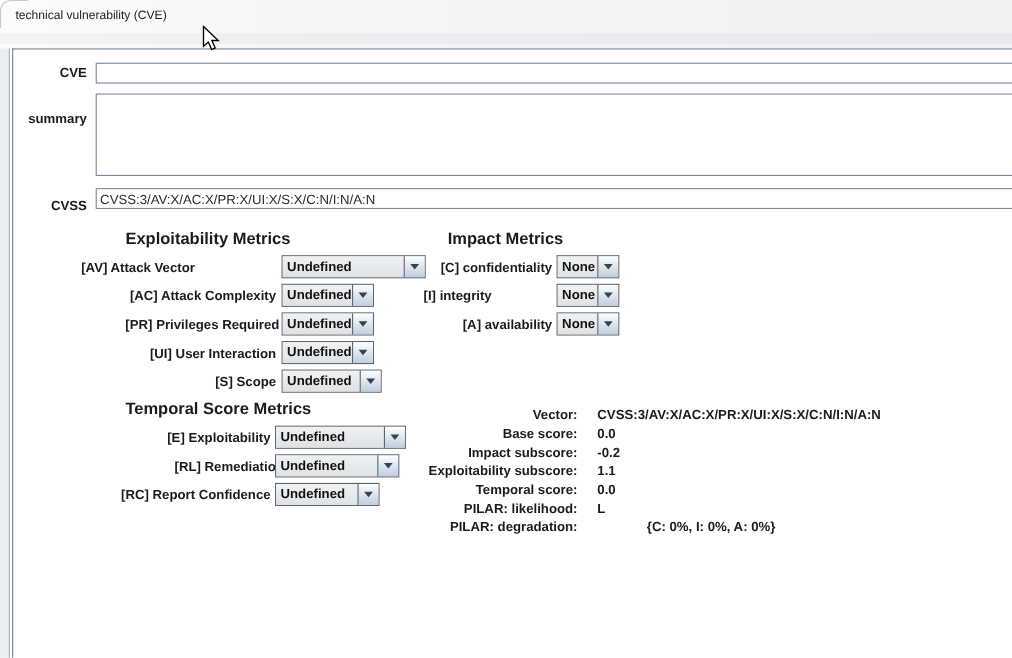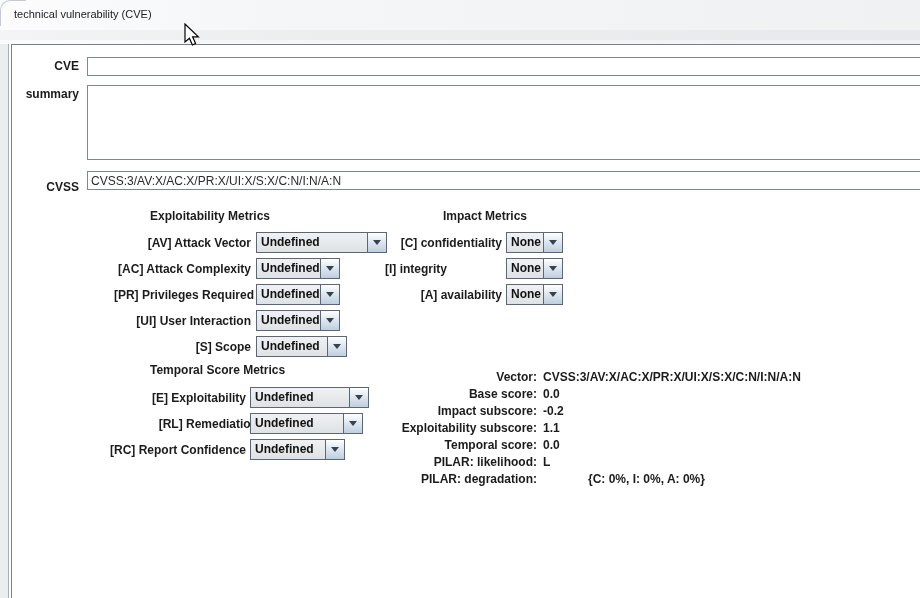--- a/index.html
+++ b/index.html
@@ -25,63 +25,63 @@
   
   .fld-label { font-size:12px; font-weight:bold; color:#1b1b1b; text-align:right;
     left:0; width:79px; white-space:nowrap; }
   .txt { border:1px solid #7e8895; background:#fff; font-family:"Liberation Sans",sans-serif;
     font-size:12px; color:#2b2b2b; padding:1px 3px; outline:none; }
   #cve-input     { left:87px; top:57px;  width:840px; height:19px; }
   #summary-input { left:87px; top:85px;  width:840px; height:75px; resize:none; }
   #cvss-input    { left:87px; top:171px; width:840px; height:19px; }
 
   
-  .sec-header { font-size:12px; font-weight:bold; color:#1b1b1b; white-space:nowrap;margin-left:36px; }
+  .sec-header { font-size:15px; font-weight:bold; color:#1b1b1b; white-space:nowrap; }
   .row-label  { font-size:12px; font-weight:bold; color:#1b1b1b; text-align:right; white-space:nowrap; }
 
   
   .combo { display:flex; height:21px; border:1px solid #5d6673; background:#e5e8ea; cursor:default; }
   .combo-value { flex:1; font-size:12px; font-weight:bold; color:#111; line-height:19px;
     padding-left:4px; background:linear-gradient(#eff1f2,#dfe2e4); overflow:hidden; white-space:nowrap; }
   .combo-arrow { width:19px; border-left:1px solid #5d6673;
     background:linear-gradient(#feffff 0%,#dfe8f1 45%,#bfcfdf 100%);
     display:flex; align-items:center; justify-content:center; }
   .tri { width:0; height:0; border-left:4px solid transparent; border-right:4px solid transparent;
     border-top:5px solid #35424f; }
 
   
   .res-label { font-size:12px; font-weight:bold; color:#1b1b1b; text-align:right;
-    left:240px; width:297px; white-space:nowrap; }
+    left:228px; width:297px; white-space:nowrap; }
   .res-value { font-size:12px; font-weight:bold; color:#1b1b1b; left:543px; white-space:nowrap; }
 
   #mouse-cursor { left:183px; top:23px; }
 </style>
 </head>
 <body>
 
 <div class="abs" id="titlebar"></div>
 <div class="abs" id="titlebar-band"></div>
 <div class="abs" id="corner-arc"></div>
 <div class="abs" id="window-title">technical vulnerability (CVE)</div>
 
 <div class="abs" id="left-strip"></div>
 <div class="abs" id="panel"></div>
 
 <div class="abs fld-label" style="top:59px;padding-left:44px;">CVE</div>
 <input class="abs txt" id="cve-input" value="" style="">
 
-<div class="abs fld-label" style="top:87px;">summary</div>
+<div class="abs fld-label" style="top:101px;">summary</div>
 <textarea class="abs txt" id="summary-input" style=""></textarea>
 
 <div class="abs fld-label" style="top:180px;">CVSS</div>
 <input class="abs txt" id="cvss-input" value="CVSS:3/AV:X/AC:X/PR:X/UI:X/S:X/C:N/I:N/A:N" style="">
 
 <div class="abs sec-header" style="left:114px; top:209px;">Exploitability Metrics</div>
 
-<div class="abs row-label" style="left:0; width:251px; top:236px;">[AV] Attack Vector</div>
+<div class="abs row-label" style="left:0; width:251px; top:236px;text-align:center;">[AV] Attack Vector</div>
 <div class="abs combo" style="left:256px; top:232px; width:131px;">
   <span class="combo-value">Undefined</span>
   <span class="combo-arrow">
       <span class="tri"></span>
     </span>
 </div>
 
 <div class="abs row-label" style="left:0; width:251px; top:262px;">[AC] Attack Complexity</div>
 <div class="abs combo" style="left:256px; top:258px; width:84px;">
   <span class="combo-value">Undefined</span>

